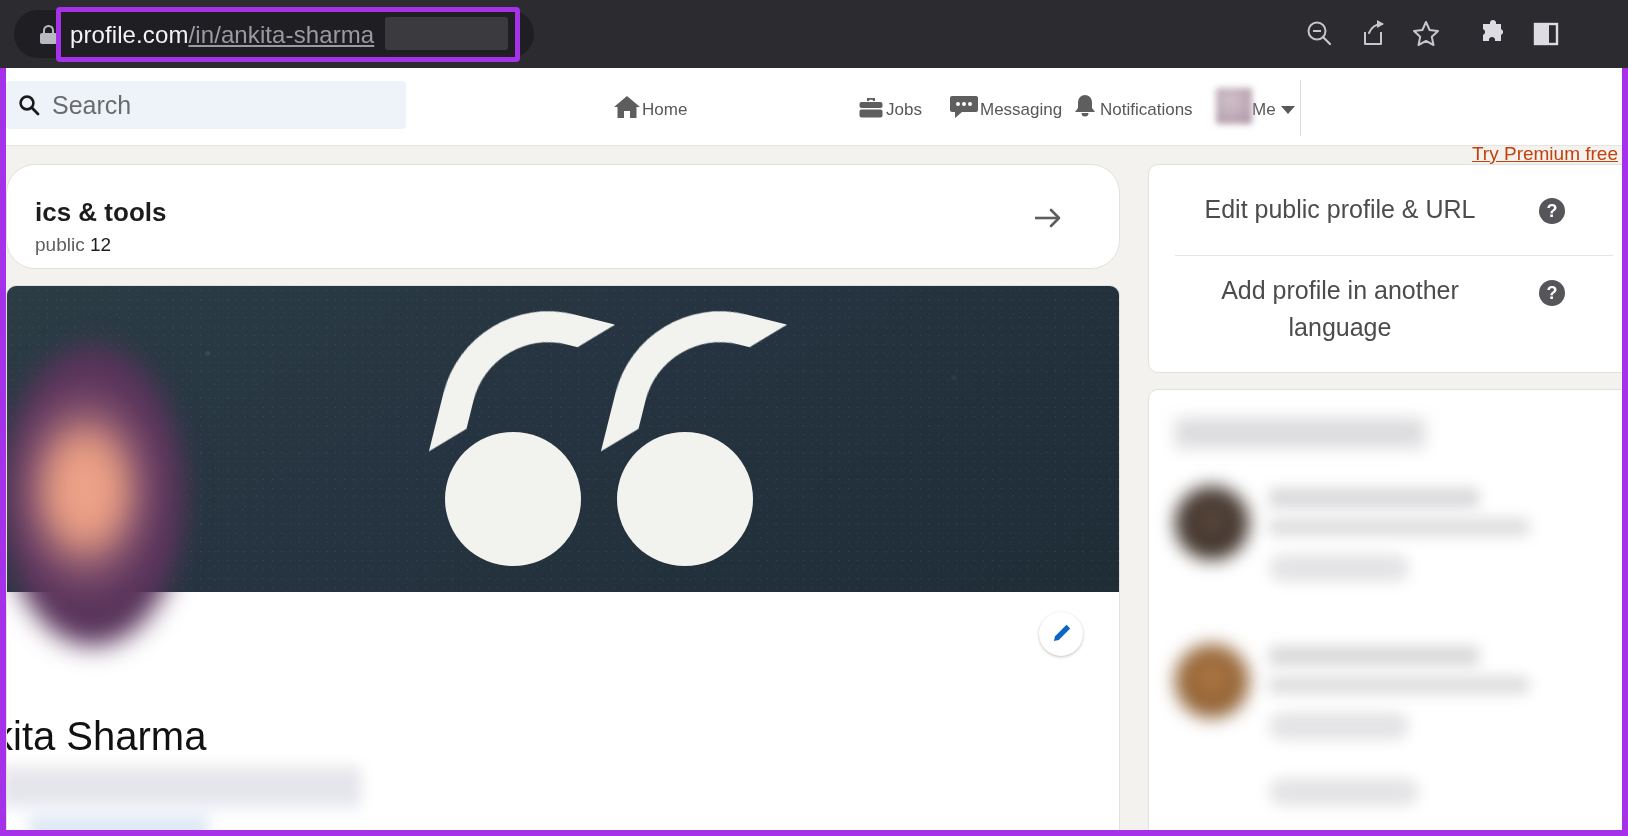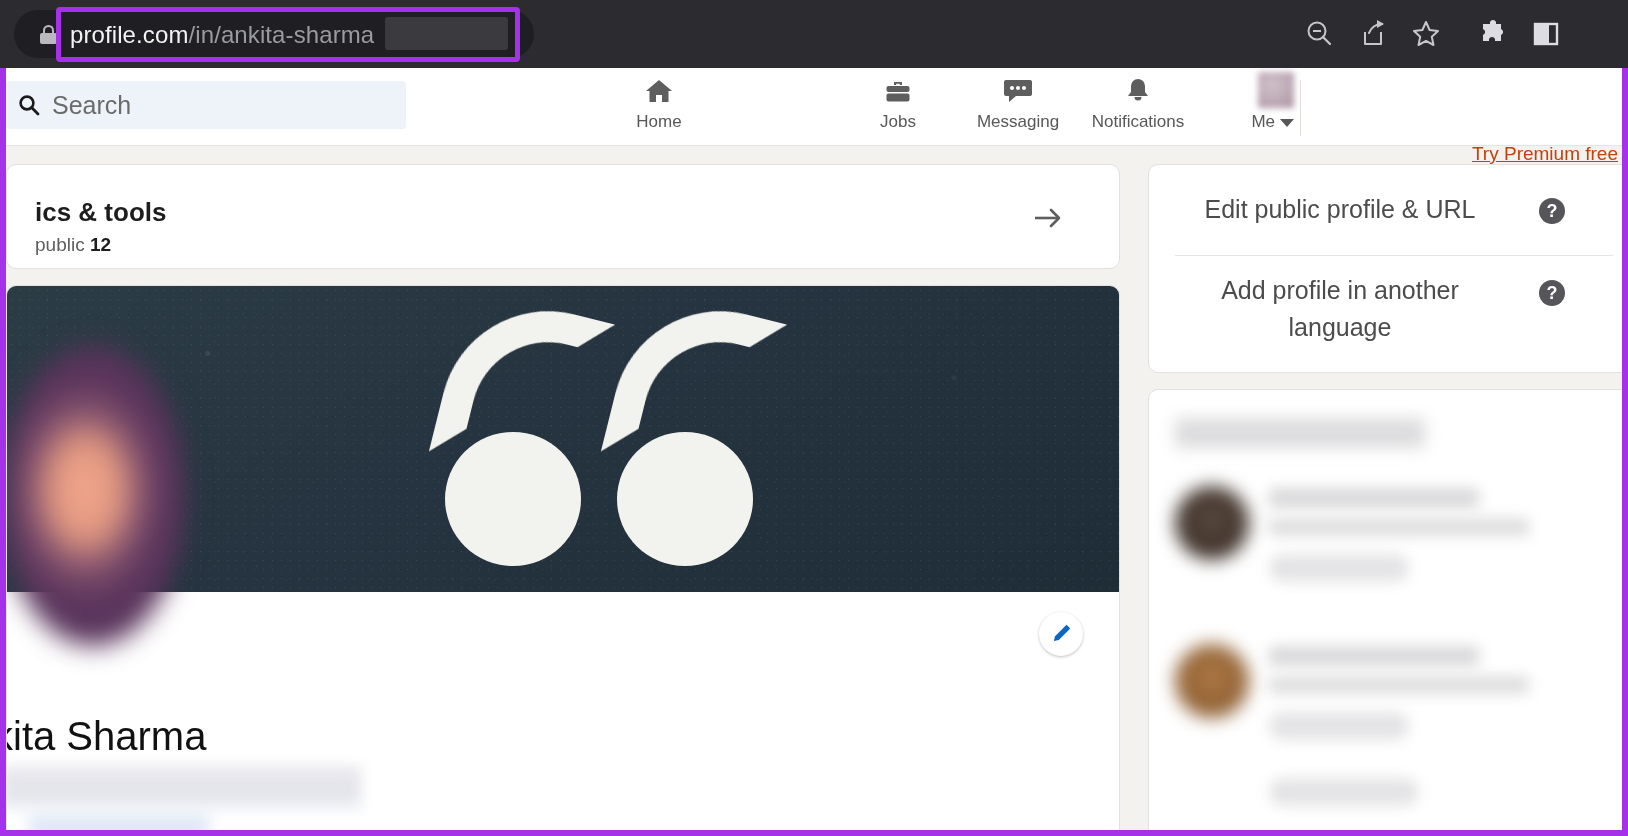--- a/index.html
+++ b/index.html
@@ -33,21 +33,21 @@
   #url-highlight{
     position:absolute; left:56px; top:7px; width:464px; height:55px;
     border:5px solid #a531e8; border-radius:4px;
   }
   #url-text{
     position:absolute; left:70px; top:19px; height:32px;
     font-size:24px; line-height:32px; letter-spacing:0.1px;
     white-space:nowrap;
   }
   #url-text .domain{ color:#f3f3f3; }
-  #url-text .path{ color:#9a9aa2; }
+  #url-text .path{ color:#9a9aa2;text-decoration:underline; }
   #url-redaction{
     position:absolute; left:385px; top:17px; width:123px; height:33px;
     background:#3a3a3f; border-radius:3px;
   }
 
   .chrome-icon{ position:absolute; top:17px; width:34px; height:34px; cursor:pointer; }
   #zoom-out-icon{ left:1302px; }
   #share-icon{ left:1356px; }
   #bookmark-icon{ left:1409px; }
   #extensions-icon{ left:1476px; }
@@ -74,33 +74,33 @@
     background:#edf3f8; border-radius:4px; cursor:text;
   }
   #search-icon{ position:absolute; left:12px; top:13px; width:22px; height:22px; }
   #search-placeholder{
     position:absolute; left:46px; top:10px;
     font-size:25px; line-height:28px; color:#6b6b6b;
   }
 
   .nav-item{
     position:absolute; top:8px; height:62px;
-    display:flex; flex-direction:column; align-items:center; justify-content:flex-start;
+    display:flex; flex-direction:row; align-items:center; justify-content:flex-start;
     cursor:pointer;
   }
   .nav-item .nav-ico{ height:30px; display:flex; align-items:center; justify-content:center; }
   .nav-item .nav-lbl{
     margin-top:5px; font-size:17px; line-height:22px; color:#585858; white-space:nowrap;
   }
   #nav-home{ left:612px; width:94px; }
   #nav-network{ left:718px; width:124px; }
   #nav-jobs{ left:856px; width:84px; }
   #nav-messaging{ left:948px; width:140px; }
   #nav-notifications{ left:1070px; width:136px; }
-  #nav-me{ left:1216px; width:78px;align-items:flex-end; }
+  #nav-me{ left:1216px; width:78px; }
   #nav-business{ left:1320px; width:152px; }
 
   #me-avatar{
     width:36px; height:36px; margin-top:-3px; border-radius:2px;
     background:
       radial-gradient(circle at 40% 35%, #cfc0c8 0%, #bda9b6 55%, #a9909f 100%);
     filter:blur(3px);
   }
   .caret{
     display:inline-block; width:0; height:0; vertical-align:middle;
@@ -118,31 +118,31 @@
 
   
   #main-col{
     position:absolute; left:-266px; top:96px; width:1380px;
   }
   .card{
     background:#ffffff; border-radius:10px; border:1px solid #e3e1dd;
   }
 
   #analytics-card{
-    position:absolute; left:266px; top:0; width:1114px; height:105px;
+    position:absolute; left:266px; top:0; width:1114px; height:105px;border-radius:29px;
   }
   #analytics-title{
     position:absolute; left:28px; top:30px;
     font-size:26px; line-height:34px; color:#1d1d1d; font-weight:600; white-space:nowrap;
   }
   #analytics-sub{
     position:absolute; left:28px; top:68px;
     font-size:19px; line-height:24px; color:#5e5e5e; white-space:nowrap;
   }
-  #analytics-sub b{ color:#1d1d1d; font-weight:700; }
+  #analytics-sub b{ color:#1d1d1d; font-weight:400; }
   #analytics-arrow{
     position:absolute; left:1024px; top:36px; width:34px; height:34px; cursor:pointer;
   }
 
   
   #profile-card{
     position:absolute; left:266px; top:121px; width:1114px; height:560px;
     background:#ffffff; border-radius:10px; border:1px solid #e3e1dd;
     overflow:hidden;
   }

